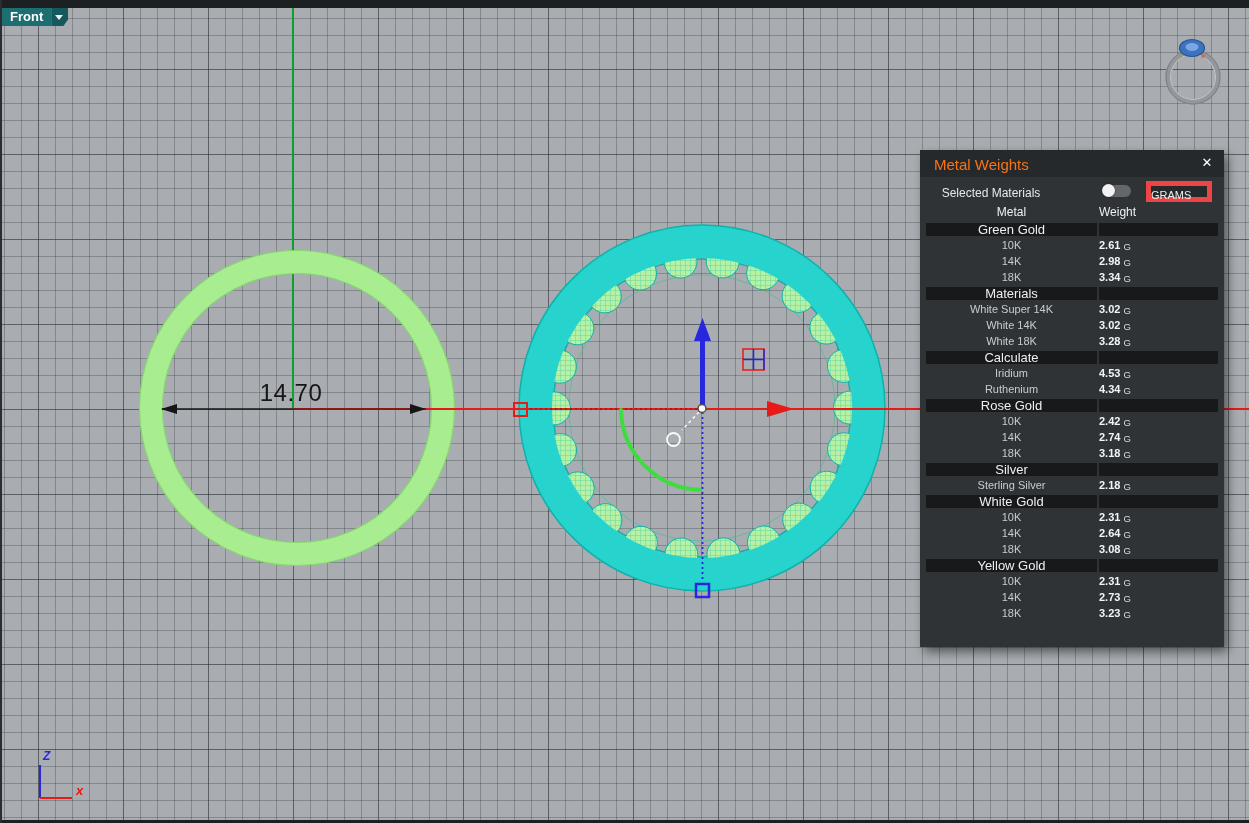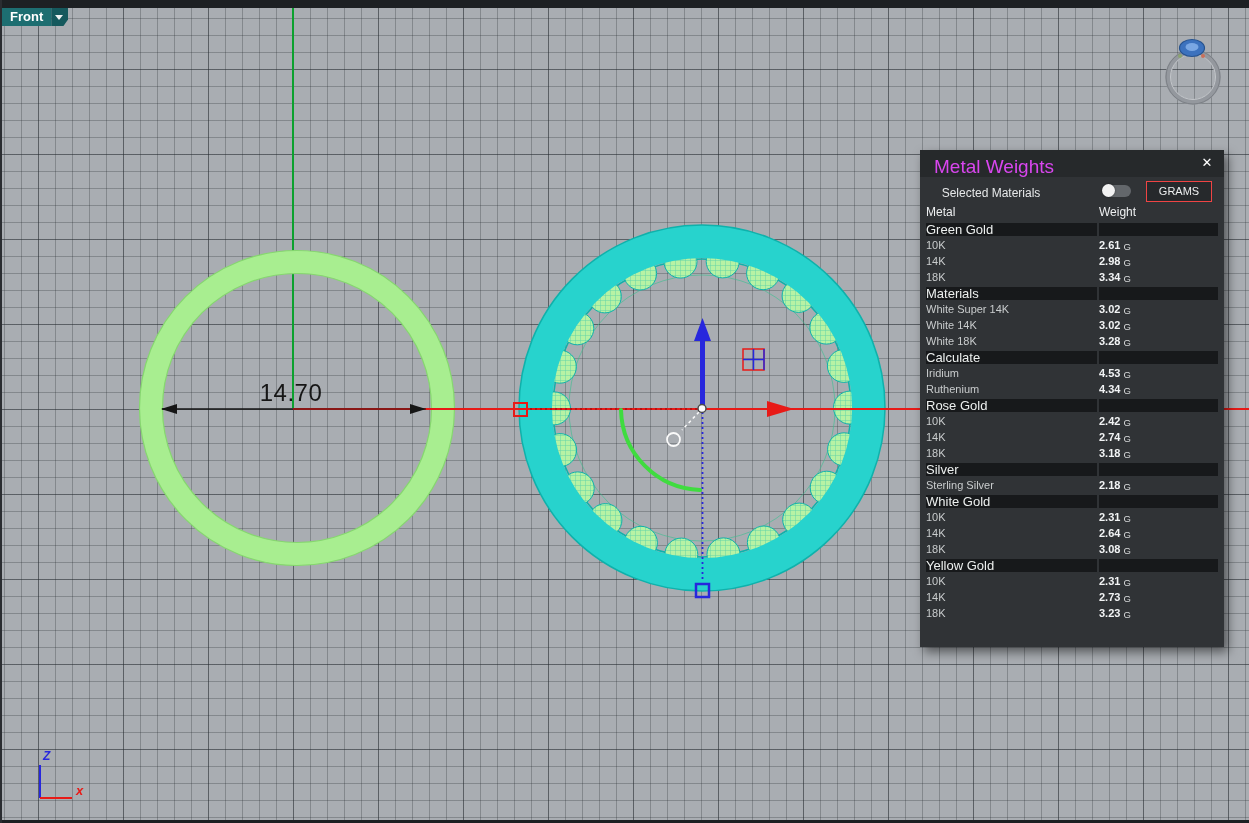--- a/index.html
+++ b/index.html
@@ -27,32 +27,32 @@
 
   svg.scene{position:absolute;left:0;top:0;z-index:1;}
 
   .dim-text{position:absolute;left:250px;top:379px;width:82px;text-align:center;z-index:2;
     font-size:24px;color:var(--c-dimension-black);letter-spacing:0.5px;}
 
   
   .panel{position:absolute;left:920px;top:150px;width:304px;height:497px;z-index:7;
     background:var(--c-panel-background);box-shadow:4px 5px 10px rgba(0,0,0,.5);color:#e8eaeb;}
   .panel .titlebar{position:absolute;left:0;top:0;right:0;height:27px;background:#26292b;}
-  .panel .title{position:absolute;left:14px;top:6px;font-size:19px;color:#d946ef;}
+  .panel .title{position:absolute;left:14px;top:6px;font-size:15px;color:#f97316;}
   .panel .close{position:absolute;top:5px;right:9px;width:16px;height:16px;line-height:16px;
     text-align:center;font-size:13px;color:#fff;cursor:pointer;}
   .panel .sel-label{position:absolute;left:0;top:36px;width:142px;text-align:center;font-size:12px;color:#e6e8e9;}
   .toggle{position:absolute;left:183px;top:35px;width:28px;height:12px;border-radius:6px;background:#63676b;cursor:pointer;}
   .toggle .knob{position:absolute;left:-1px;top:-1px;width:13px;height:13px;border-radius:50%;background:#f2f2f2;
     box-shadow:0 0 2px rgba(0,0,0,.5);}
   .grams-btn{position:absolute;left:226px;top:31px;width:66px;height:21px;background:#26292c;
-    border:1px solid #ef4444;color:#eceeef;font-size:11px;text-align:center;line-height:19px;
+    border:5px solid #ef4444;color:#eceeef;font-size:11px;line-height:19px;
     box-sizing:border-box;cursor:pointer;font-family:"Liberation Sans",sans-serif;}
   .col-heads{position:absolute;left:6px;top:55px;display:flex;height:16px;font-size:12px;color:#eef0f1;}
-  .metal-col{width:171px;}
+  .metal-col{width:171px;text-align:center;}
   .weight-col{width:119px;margin-left:2px;text-align:left;}
   .table{position:absolute;left:6px;top:71px;width:292px;}
   .trow{display:flex;height:16px;align-items:center;}
   .trow .cell{box-sizing:border-box;}
   .section-row .cell{background:var(--c-panel-section-bar);height:13px;line-height:13px;
     font-size:13px;color:#edf0ef;}
   .data-row .metal-col{font-size:11px;color:#c9cccd;line-height:16px;}
   .data-row .weight-col{font-size:11px;color:#f2f4f5;font-weight:bold;line-height:15px;}
   .data-row .unit{font-size:9.5px;font-weight:normal;color:#d8dadb;margin-left:3px;position:relative;top:1.5px;}
   .calc-btn{position:absolute;left:10px;right:10px;top:475px;height:18px;background:#292c2f;

